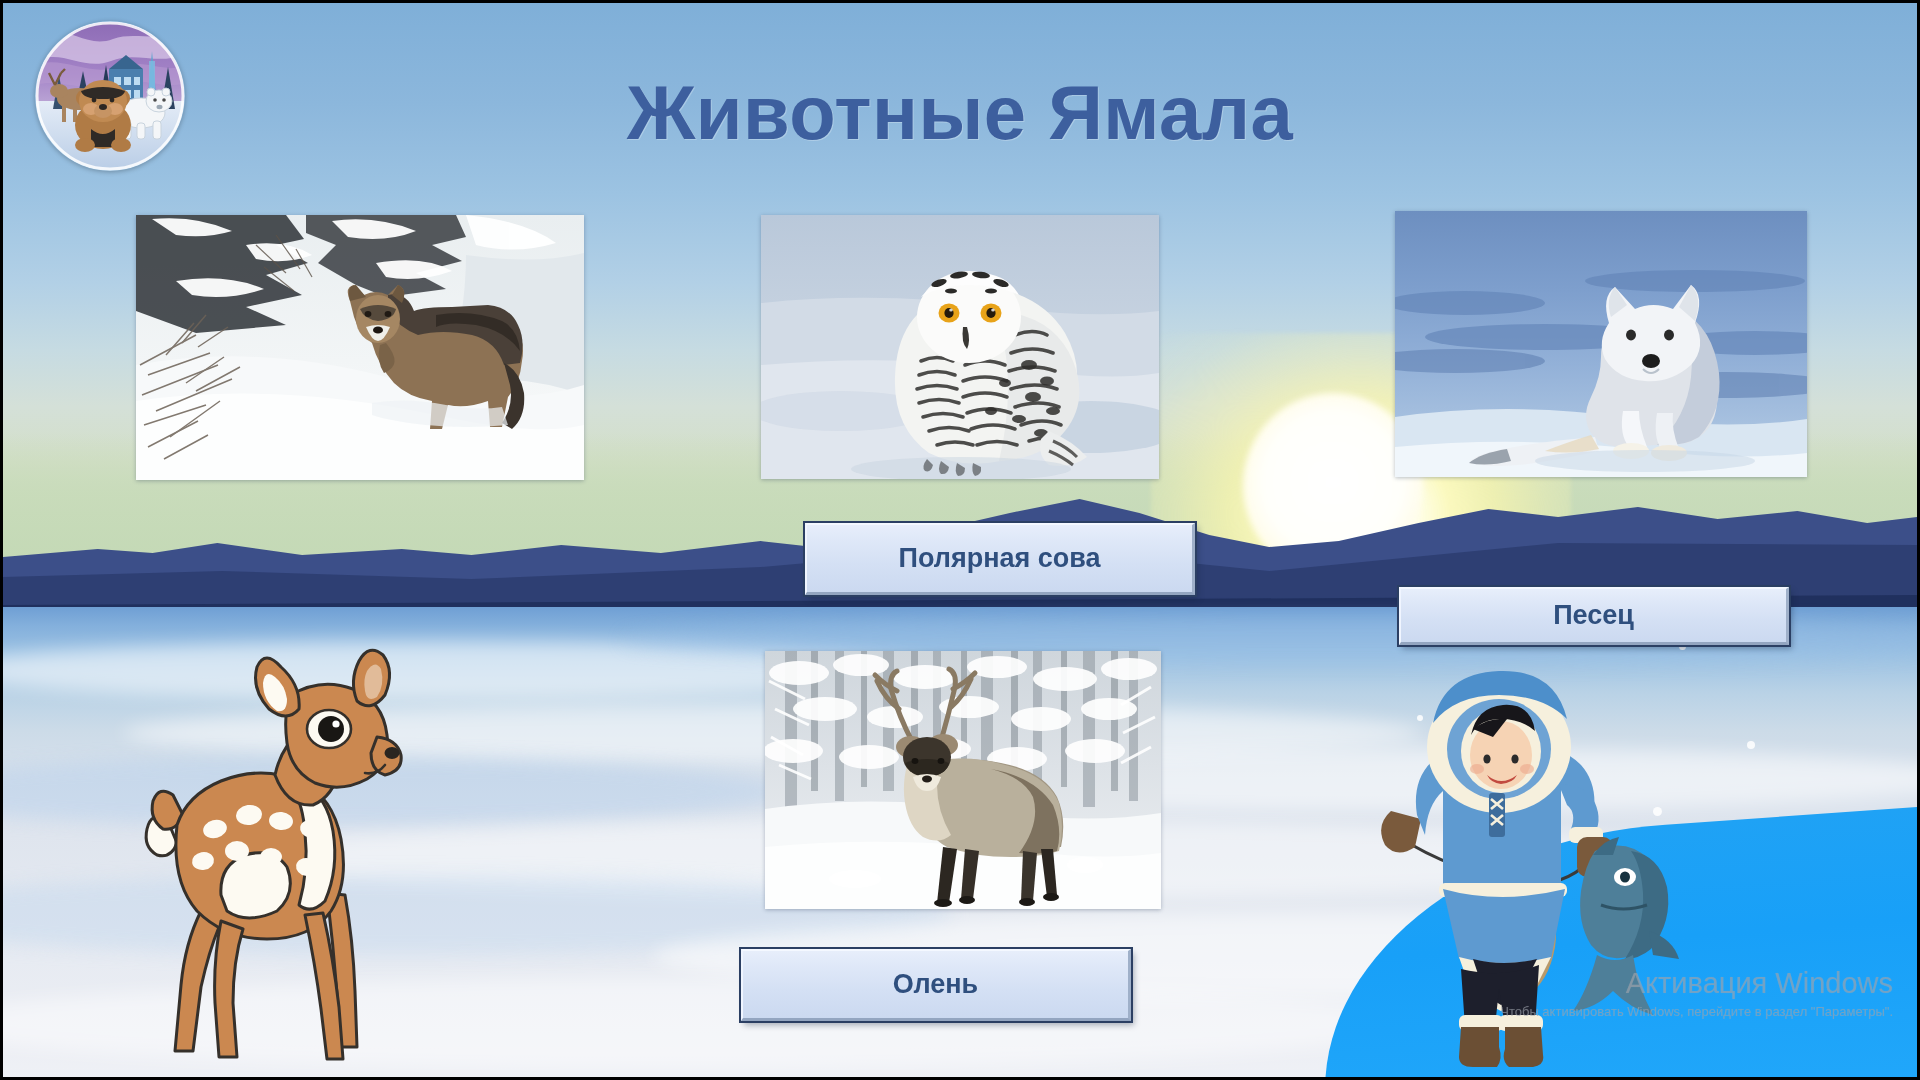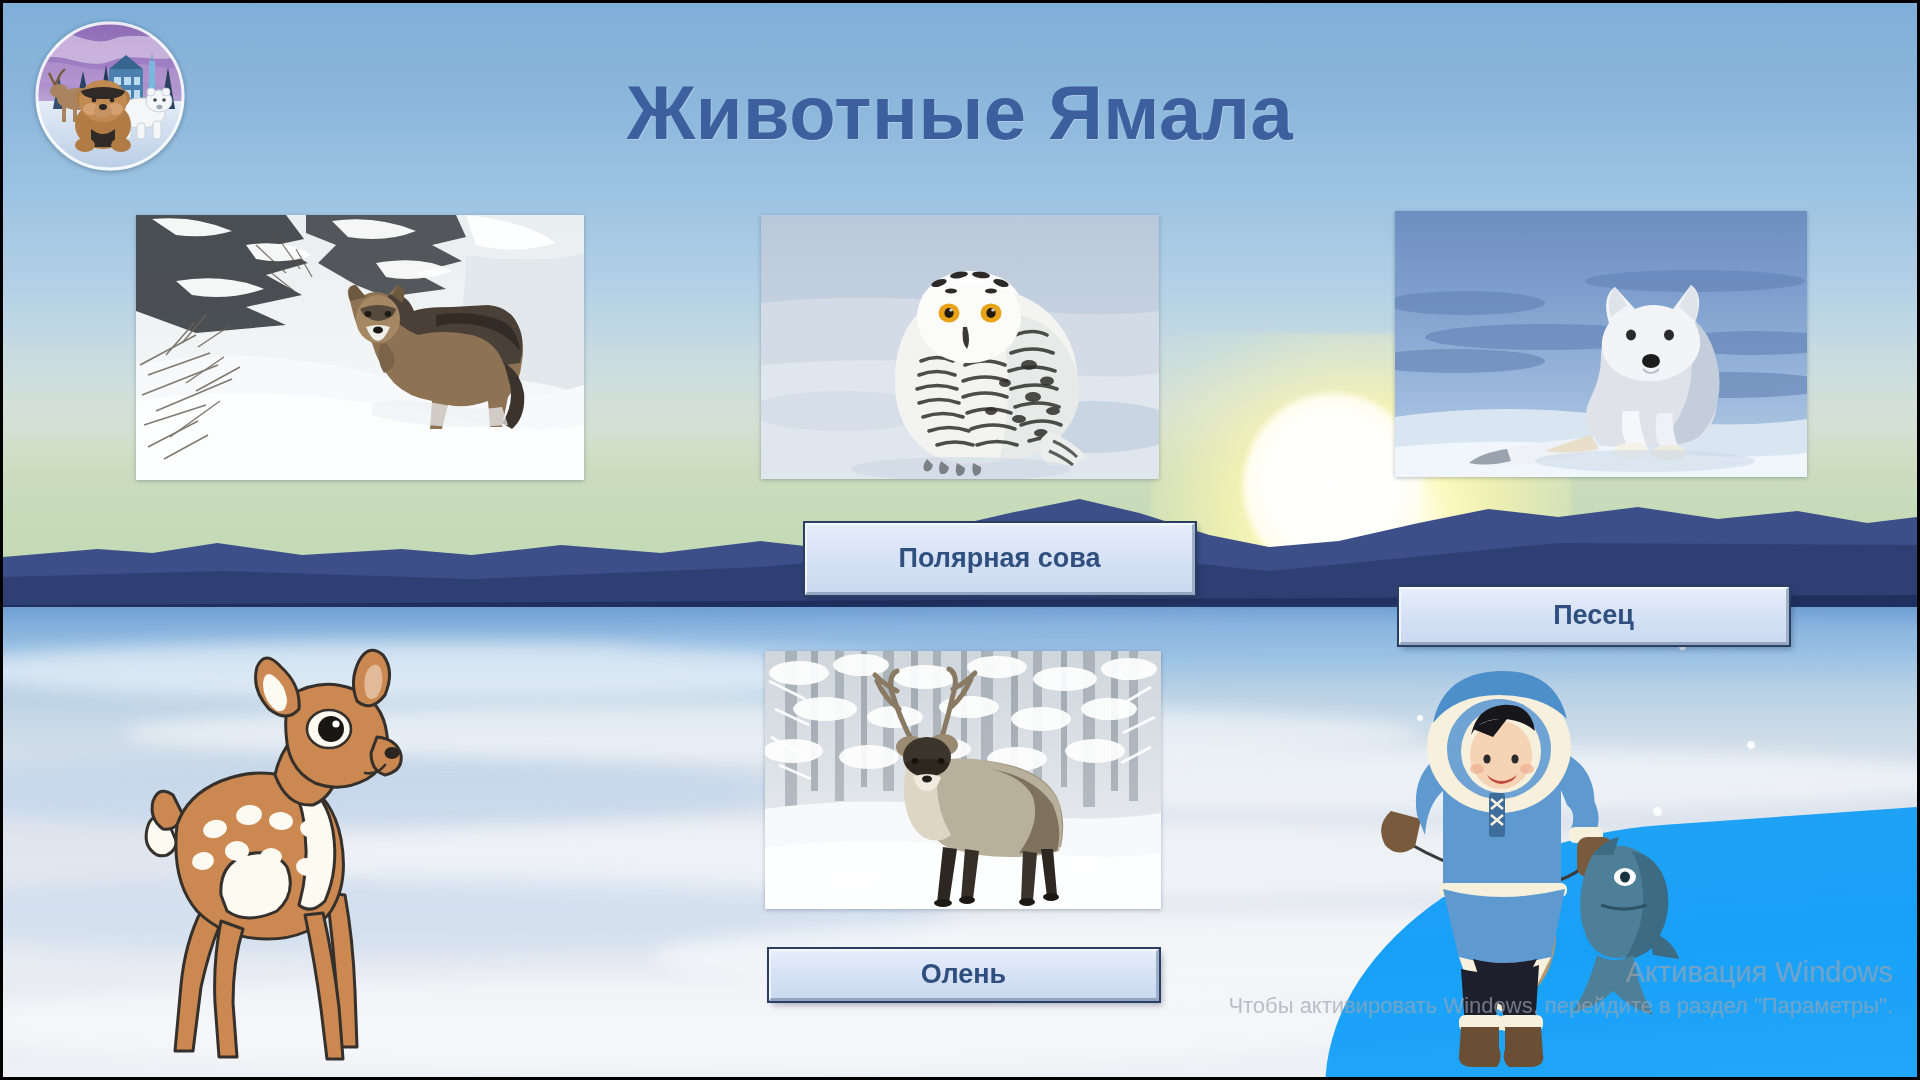--- a/index.html
+++ b/index.html
@@ -122,21 +122,21 @@
   }
 
   
   .wm{
     position:absolute; right:24px; bottom:58px;
     text-align:left; color:rgba(150,155,165,.62);
     text-shadow:0 0 1px rgba(255,255,255,.15);
     pointer-events:none;
   }
   .wm .wm1{ font-size:29px; font-weight:400; line-height:1.05;text-align:right; }
-  .wm .wm2{ font-size:22px; font-weight:400; margin-top:6px; }
+  .wm .wm2{ font-size:13px; font-weight:400; margin-top:6px; }
 
   
   .chr{ position:absolute; }
   .chr svg{ display:block; width:100%; height:100%; }
 
   .spark{ position:absolute; background:#fff; border-radius:50%; opacity:.85; }
 </style>
 </head>
 <body>
 
@@ -565,21 +565,21 @@
         <ellipse cx="202" cy="249" rx="8" ry="4" fill="#1c1915"></ellipse>
         <ellipse cx="262" cy="251" rx="8" ry="4" fill="#1c1915"></ellipse>
         <ellipse cx="286" cy="246" rx="8" ry="4" fill="#1c1915"></ellipse>
       </g>
       <g fill="#ffffff" opacity=".95">
         <ellipse cx="320" cy="214" rx="18" ry="8"></ellipse>
           <ellipse cx="90" cy="228" rx="26" ry="9"></ellipse>
       </g>
     </svg>
   </div>
-  <div class="lbl" style="left:766px;top:946px;width:390px;height:52px;">Олень</div>
+  <div class="lbl" style="left:738px;top:946px;width:390px;height:72px;">Олень</div>
 
   <div class="chr" style="left:112px;top:640px;width:300px;height:430px;">
     <svg viewBox="0 0 300 430">
       <g stroke="#35302b" stroke-width="3" stroke-linejoin="round" stroke-linecap="round">
 
         <path d="M86,268 Q70,300 66,342 L60,408 L78,408 L86,344 Q94,308 104,284 Z" fill="#cb8850"></path>
 
         <path d="M212,250 Q218,300 222,350 L226,404 L242,404 L240,348 Q238,296 230,252 Z" fill="#cb8850"></path>
 
         <path d="M52,176 Q36,168 32,186 Q28,204 42,212 Q56,216 62,200 Z" fill="#fdfaf2"></path>

